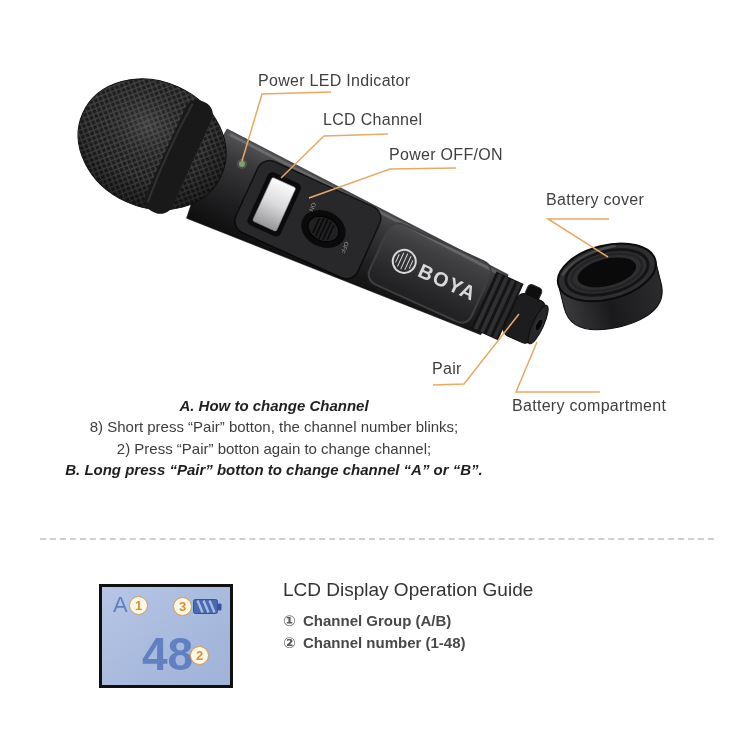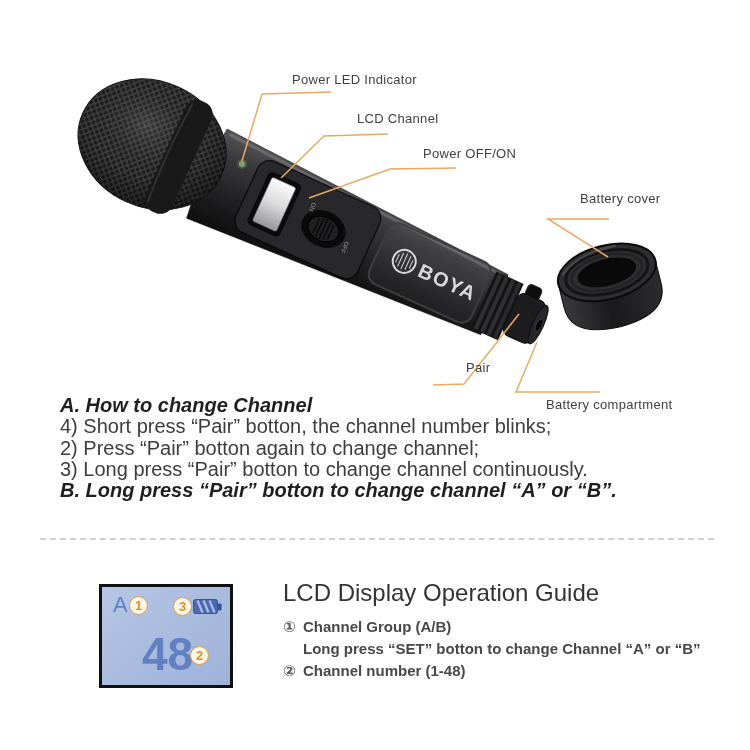--- a/index.html
+++ b/index.html
@@ -1,36 +1,36 @@
 <!DOCTYPE html>
 <html><head>
 <meta charset="utf-8">
 <style>
   html,body{margin:0;padding:0;background:#ffffff;}
   body{font-family:"Liberation Sans",sans-serif;}
   .canvas{position:relative;width:750px;height:750px;background:#ffffff;overflow:hidden;}
   .diagram-svg{position:absolute;left:0;top:0;}
-  .callout-label{position:absolute;font-size:13px;color:#3F3F3F;letter-spacing:.3px;white-space:nowrap;margin-left:34px;}
-  .instructions{position:absolute;left:60px;top:395px;width:428px;text-align:left;
-    font-size:20px;color:#3D3D3D;line-height:21.3px;white-space:nowrap;}
+  .callout-label{position:absolute;font-size:16px;color:#3F3F3F;letter-spacing:.3px;white-space:nowrap;}
+  .instructions{position:absolute;left:60px;top:395px;width:428px;text-align:center;
+    font-size:15px;color:#3D3D3D;line-height:21.3px;white-space:nowrap;}
   .instructions .hd{font-weight:bold;font-style:italic;color:#1F1F1F;}
   .divider{position:absolute;left:40px;top:538px;width:674px;height:0;border-top:2px dashed #CFCFCF;}
   .lcd-box{position:absolute;left:99px;top:584px;width:134px;height:104px;box-sizing:border-box;
     border:3px solid #101010;background:linear-gradient(140deg,#b7c6e6 0%,#a8badd 55%,#9fb2d8 100%);}
   .lcd-a{position:absolute;left:11px;top:5px;font-size:22px;font-weight:500;color:#6080C2;}
   .lcd-48{position:absolute;left:40px;top:40px;font-size:46px;font-weight:700;color:#6080C2;}
   .marker{position:absolute;width:19px;height:19px;border-radius:50%;box-sizing:border-box;
     background:#FDF7E6;border:1.5px solid #DA9C4E;color:#D98F33;font-size:13px;font-weight:bold;
     display:flex;align-items:center;justify-content:center;}
   .m1{left:27px;top:9px;}
   .m3{left:71px;top:10px;}
   .m2{left:88px;top:59px;}
   .battery-icon{position:absolute;left:91px;top:12px;}
   .guide{position:absolute;left:283px;top:579px;}
-  .guide-title{font-size:24px;color:#333333;margin:0 0 9px 0;}
+  .guide-title{font-size:19px;color:#333333;margin:0 0 9px 0;}
   .guide-row{font-size:15px;color:#484848;line-height:22px;white-space:nowrap;font-weight:bold;}
   .guide-row .num{display:inline-block;width:20px;font-family:"DejaVu Sans",sans-serif;color:#5a5a5a;}
   .guide-row.indent{padding-left:20px;}
 </style>
 </head>
 <body>
 
 <div class="canvas">
 
   <svg class="diagram-svg" width="750" height="560" viewBox="0 0 750 560">
@@ -123,23 +123,22 @@
 
   <div class="callout-label" style="left:258px;top:72px;">Power LED Indicator</div>
   <div class="callout-label" style="left:323px;top:111px;">LCD Channel</div>
   <div class="callout-label" style="left:389px;top:146px;">Power OFF/ON</div>
   <div class="callout-label" style="left:546px;top:191px;">Battery cover</div>
   <div class="callout-label" style="left:432px;top:360px;">Pair</div>
   <div class="callout-label" style="left:512px;top:397px;">Battery compartment</div>
 
   <div class="instructions">
     <div class="hd">A. How to change Channel</div>
-    <div>4) Short press “Pair” botton, the channel number blinks;</div>
+    <div>8) Short press “Pair” botton, the channel number blinks;</div>
     <div>2) Press “Pair” botton again to change channel;</div>
-    <div>3) Long press “Pair” botton to change channel continuously.</div>
     <div class="hd">B. Long press “Pair” botton to change channel “A” or “B”.</div>
   </div>
 
   <div class="divider"></div>
 
   <div class="lcd-box">
     <div class="lcd-a">A</div>
     <div class="marker m1">1</div>
     <div class="marker m3">3</div>
     <svg class="battery-icon" width="29" height="16" viewBox="0 0 29 16">
@@ -149,21 +148,18 @@
     </svg>
     <div class="lcd-48">48</div>
     <div class="marker m2">2</div>
   </div>
 
   <div class="guide">
     <div class="guide-title">LCD Display Operation Guide</div>
     <div class="guide-row">
       <span class="num">①</span><span>Channel Group (A/B)</span>
     </div>
-    <div class="guide-row indent">
-      <span>Long press “SET” botton to change Channel “A” or “B”</span>
-    </div>
     <div class="guide-row">
       <span class="num">②</span><span>Channel number (1-48)</span>
     </div>
   </div>
 
 </div>
 
 </body></html>

